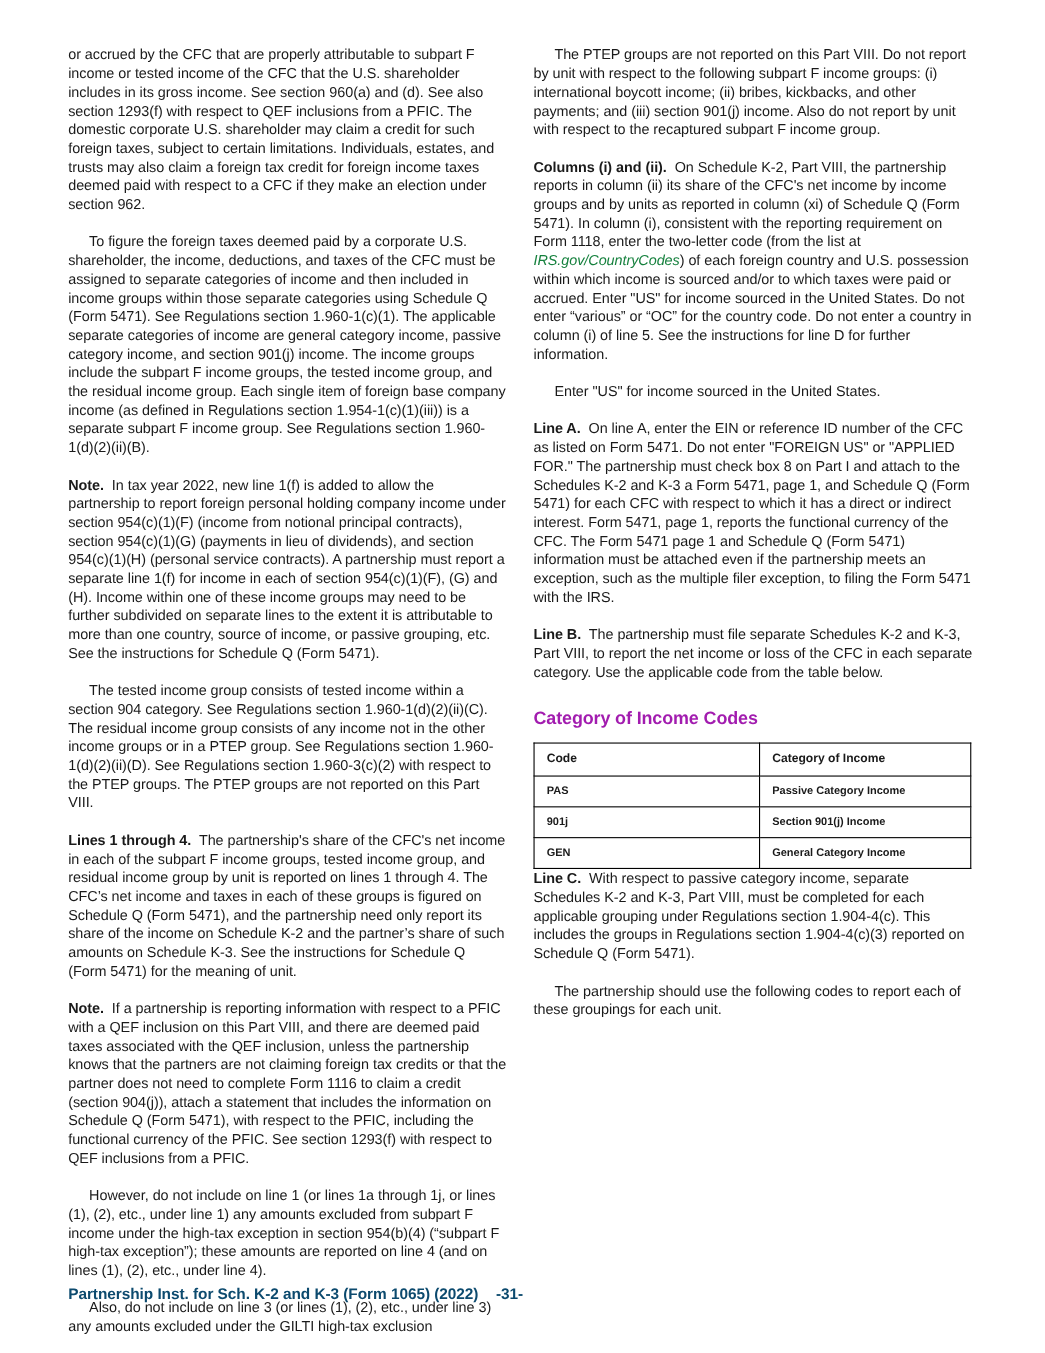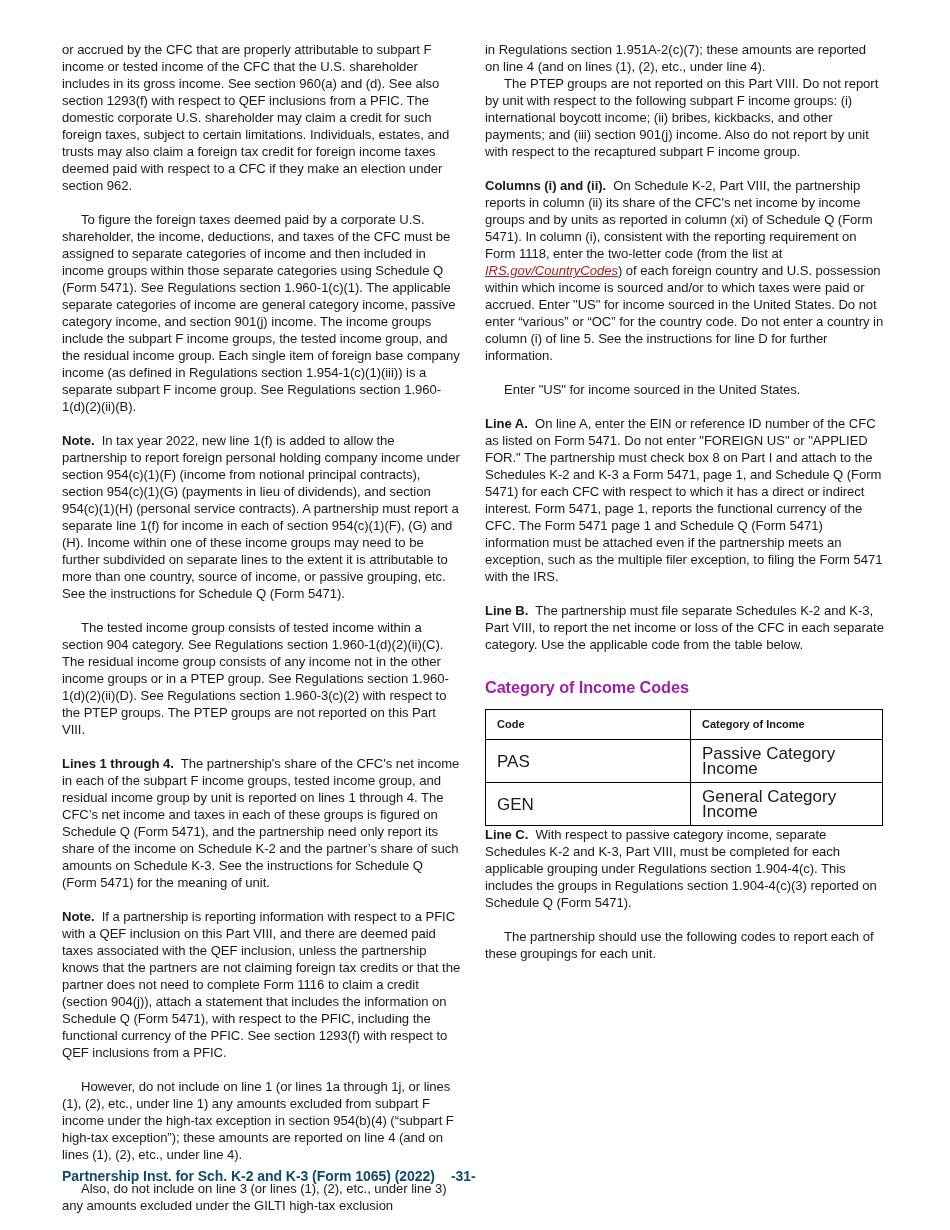--- a/index.html
+++ b/index.html
@@ -47,47 +47,46 @@
   }
   p.gap-lg { margin-top: 17px; }
   .runin {
     font-weight: bold;
   }
   .runin-sp {
     
     white-space: pre;
   }
   a.link, .link {
-    color: #b91c1c;
+    color: #15803d;
     font-style: italic;
-    text-decoration: underline;
   }
   h2.section-head {
     font-size: 16.3px;
     font-weight: bold;
     margin: 24px 0 12px 0;
     line-height: 20px;
     letter-spacing: -0.1px;
     color: #a21caf;
   }
   table.codes {
     border-collapse: collapse;
     width: 397px;
     margin: 0 0 0 0;
     table-layout: fixed;
   }
   table.codes td, table.codes th {
     border: 1px solid #000;
-    font-size: 17px;
+    font-size: 10px;
     line-height: 15px;
     padding: 6px 0 6px 11px;
     text-align: left;
     vertical-align: middle;
     color: #1a1a1a;
-    font-weight: normal;
+    font-weight: bold;
   }
   table.codes th {
     font-weight: bold;
     padding: 7px 0 7px 11px;
     font-size: 11px;
   }
   table.codes col.c1 { width: 205px; }
   table.codes col.c2 { width: 192px; }
   .after-table { margin-top: 19px; }
   .footer {
@@ -124,21 +123,20 @@
       <p class="para gap-lg"><span class="runin">Note.</span><span class="runin-sp">  </span><span>If a partnership is reporting information with respect to a PFIC with a QEF inclusion on this Part VIII, and there are deemed paid taxes associated with the QEF inclusion, unless the partnership knows that the partners are not claiming foreign tax credits or that the partner does not need to complete Form 1116 to claim a credit (section 904(j)), attach a statement that includes the information on Schedule Q (Form 5471), with respect to the PFIC, including the functional currency of the PFIC. See section 1293(f) with respect to QEF inclusions from a PFIC.</span></p>
 
       <p class="para indent gap-lg">However, do not include on line 1 (or lines 1a through 1j, or lines (1), (2), etc., under line 1) any amounts excluded from subpart F income under the high-tax exception in section 954(b)(4) (“subpart F high-tax exception”); these amounts are reported on line 4 (and on lines (1), (2), etc., under line 4).</p>
 
       <p class="para indent gap-lg">Also, do not include on line 3 (or lines (1), (2), etc., under line 3) any amounts excluded under the GILTI high-tax exclusion</p>
 
     </div>
 
     <div class="col">
 
-      <p class="para">in Regulations section 1.951A-2(c)(7); these amounts are reported on line 4 (and on lines (1), (2), etc., under line 4).</p>
 
       <p class="para indent">The PTEP groups are not reported on this Part VIII. Do not report by unit with respect to the following subpart F income groups: (i) international boycott income; (ii) bribes, kickbacks, and other payments; and (iii) section 901(j) income. Also do not report by unit with respect to the recaptured subpart F income group.</p>
 
       <p class="para gap-lg"><span class="runin">Columns (i) and (ii).</span><span class="runin-sp">  </span><span>On Schedule K-2, Part VIII, the partnership reports in column (ii) its share of the CFC's net income by income groups and by units as reported in column (xi) of Schedule Q (Form 5471). In column (i), consistent with the reporting requirement on Form 1118, enter the two-letter code (from the list at </span><span class="link">IRS.gov/CountryCodes</span><span>) of each foreign country and U.S. possession within which income is sourced and/or to which taxes were paid or accrued. Enter "US" for income sourced in the United States. Do not enter “various” or “OC” for the country code. Do not enter a country in column (i) of line 5. See the instructions for line D for further information.</span></p>
 
 
       <p class="para indent gap-lg">Enter "US" for income sourced in the United States.</p>
 
       <p class="para gap-lg"><span class="runin">Line A.</span><span class="runin-sp">  </span><span>On line A, enter the EIN or reference ID number of the CFC as listed on Form 5471. Do not enter "FOREIGN US" or "APPLIED FOR." The partnership must check box 8 on Part I and attach to the Schedules K-2 and K-3 a Form 5471, page 1, and Schedule Q (Form 5471) for each CFC with respect to which it has a direct or indirect interest. Form 5471, page 1, reports the functional currency of the CFC. The Form 5471 page 1 and Schedule Q (Form 5471) information must be attached even if the partnership meets an exception, such as the multiple filer exception, to filing the Form 5471 with the IRS.</span></p>
 
@@ -156,20 +154,24 @@
             <th>Code</th>
             <th>Category of Income</th>
           </tr>
         </thead>
         <tbody>
           <tr>
             <td>PAS</td>
             <td>Passive Category Income</td>
           </tr>
           <tr>
+            <td>901j</td>
+            <td>Section 901(j) Income</td>
+          </tr>
+          <tr>
             <td>GEN</td>
             <td>General Category Income</td>
           </tr>
         </tbody>
       </table>
 
       <p class="para after-table"><span class="runin">Line C.</span><span class="runin-sp">  </span><span>With respect to passive category income, separate Schedules K-2 and K-3, Part VIII, must be completed for each applicable grouping under Regulations section 1.904-4(c). This includes the groups in Regulations section 1.904-4(c)(3) reported on Schedule Q (Form 5471).</span></p>
 
       <p class="para indent gap-lg">The partnership should use the following codes to report each of these groupings for each unit.</p>
 

